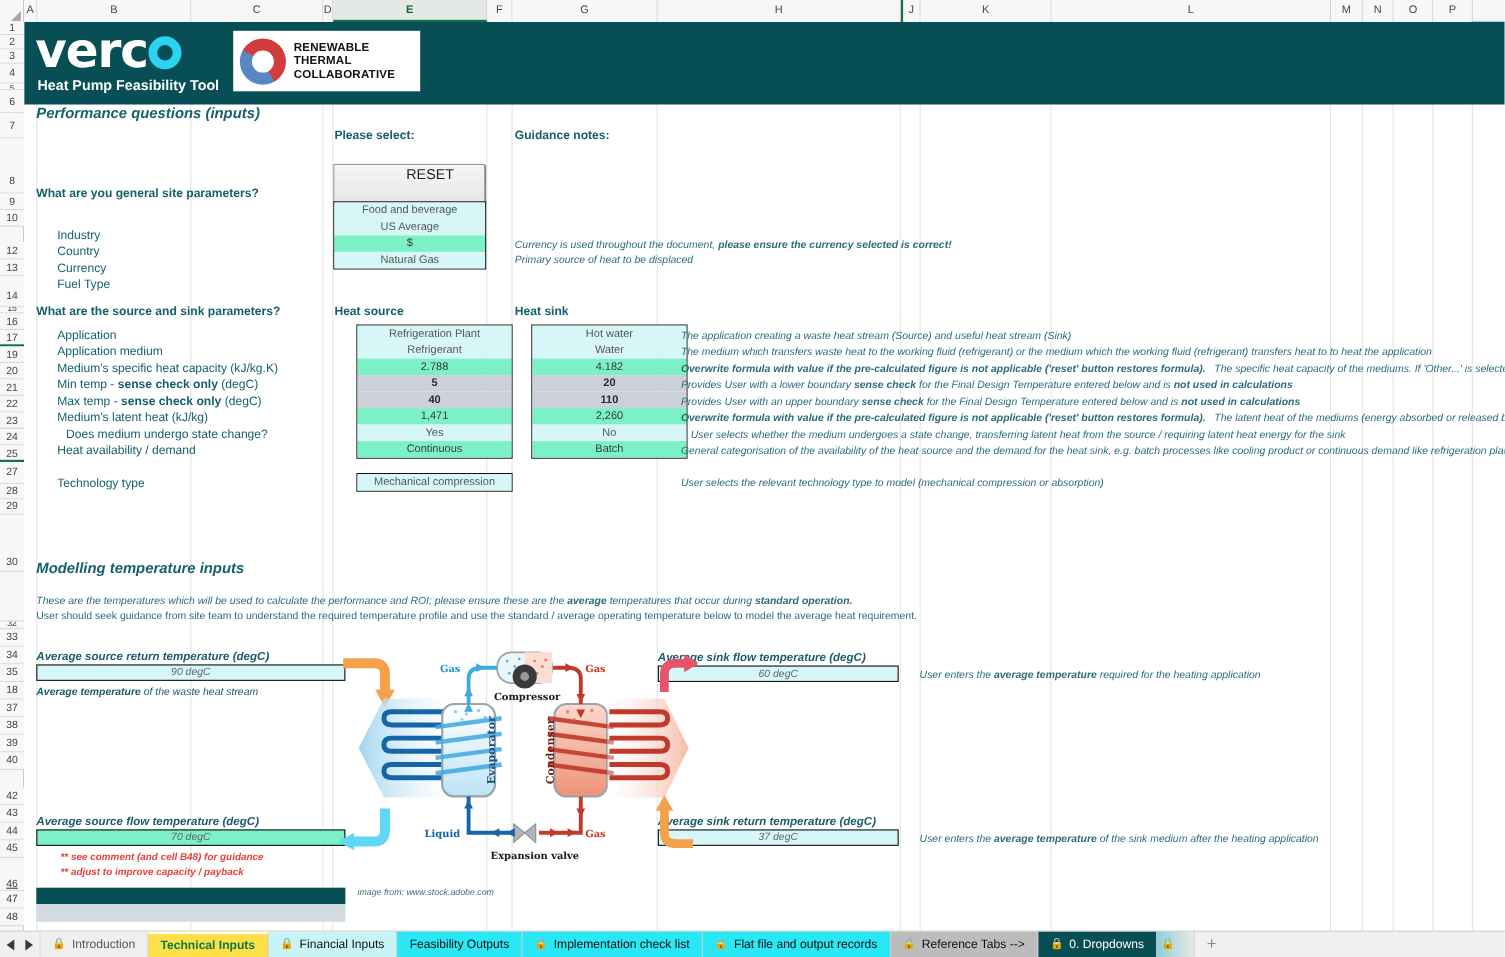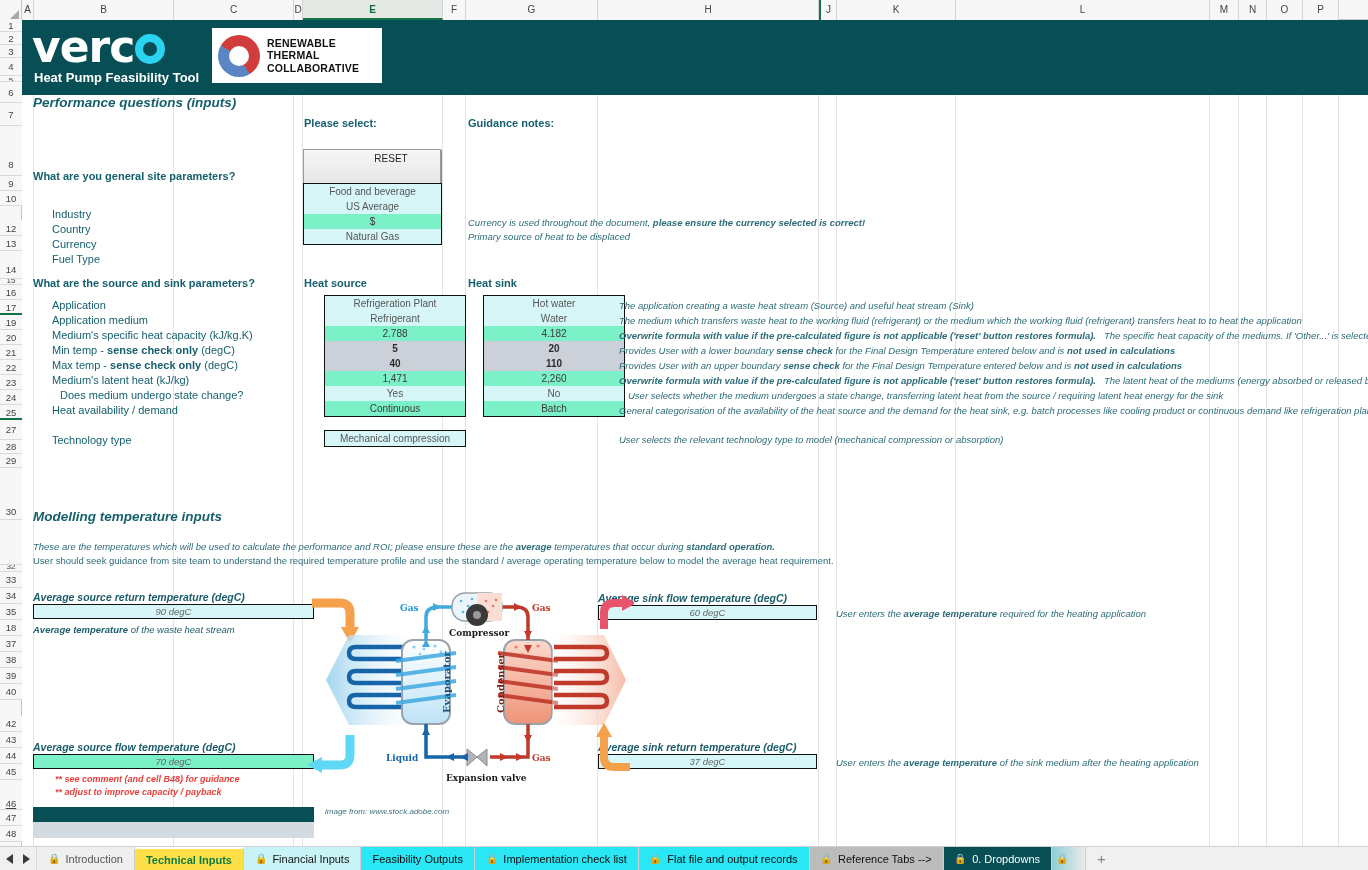--- a/index.html
+++ b/index.html
@@ -105,21 +105,21 @@
   .t.note{ font-style:italic; font-size:9.5px; color:#2b6c79; }
   .t.noteb{ font-style:italic; font-weight:700; font-size:9.5px; color:#1b5c6a; }
   .t.red { font-style:italic; font-weight:700; font-size:9px; color:#e8403a; }
 
   
   .reset-btn {
     position:absolute; left:281px; top:129px; width:138px; height:36px;
     background:linear-gradient(#f6f6f6,#e6e6e6);
     border:1px solid #9a9a9a;
     box-shadow: 1px 1px 0 #8d8d8d;
-    font-size:10px; color:#222; text-align:center; line-height:17px;
+    font-size:13px; color:#222; text-align:center; line-height:17px;
     cursor:pointer;
     padding-left:38px;
   }
 
   
   .blk { position:absolute; border:1.3px solid #111; }
   .cellrow {
     position:relative; height:15px; line-height:15px;
     font-size:10px; color:#555; text-align:center;
     font-family:"Liberation Sans", sans-serif;

